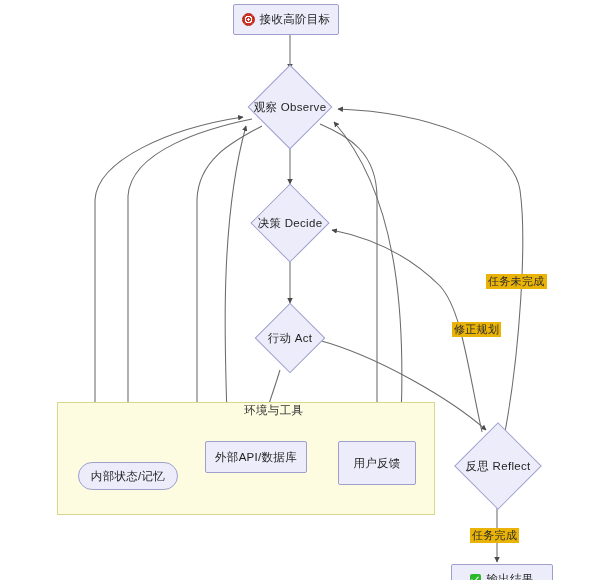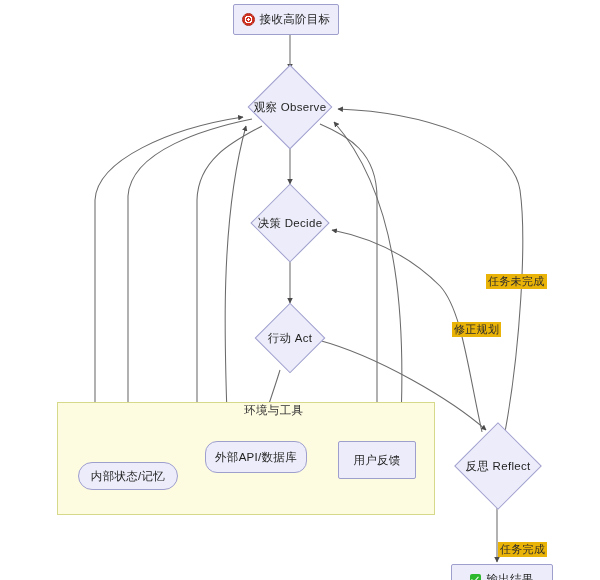--- a/index.html
+++ b/index.html
@@ -140,32 +140,32 @@
 
   <div class="node-diamond" style="left:448px;top:422px;width:100px;height:88px;">
     <div class="dshape" style="left:19px;top:13px;width:62px;height:62px;"></div>
     <div class="dlabel">反思 Reflect</div>
   </div>
 
   <div class="node-rect" style="left:78px;top:462px;width:100px;height:28px;border-radius:15px;">
     <span>内部状态/记忆</span>
   </div>
 
-  <div class="node-rect" style="left:205px;top:441px;width:102px;height:32px;border-radius:12px;">
+  <div class="node-rect" style="left:205px;top:441px;width:102px;height:32px;">
     <span>外部API/数据库</span>
   </div>
 
-  <div class="node-rect" style="left:338px;top:441px;width:78px;height:38px;">
+  <div class="node-rect" style="left:338px;top:441px;width:78px;height:44px;">
     <span>用户反馈</span>
   </div>
 
   <div class="node-rect" style="left:451px;top:564px;width:102px;height:31px;">
     <span class="check-icon"></span>
     <span>输出结果</span>
   </div>
 
   <div class="edge-label" style="left:486px;top:274px;">任务未完成</div>
 
   <div class="edge-label" style="left:452px;top:322px;">修正规划</div>
 
-  <div class="edge-label" style="left:498px;top:528px;margin-top:14px;">任务完成</div>
+  <div class="edge-label" style="left:470px;top:528px;">任务完成</div>
 
 </div>
 
 </body></html>

